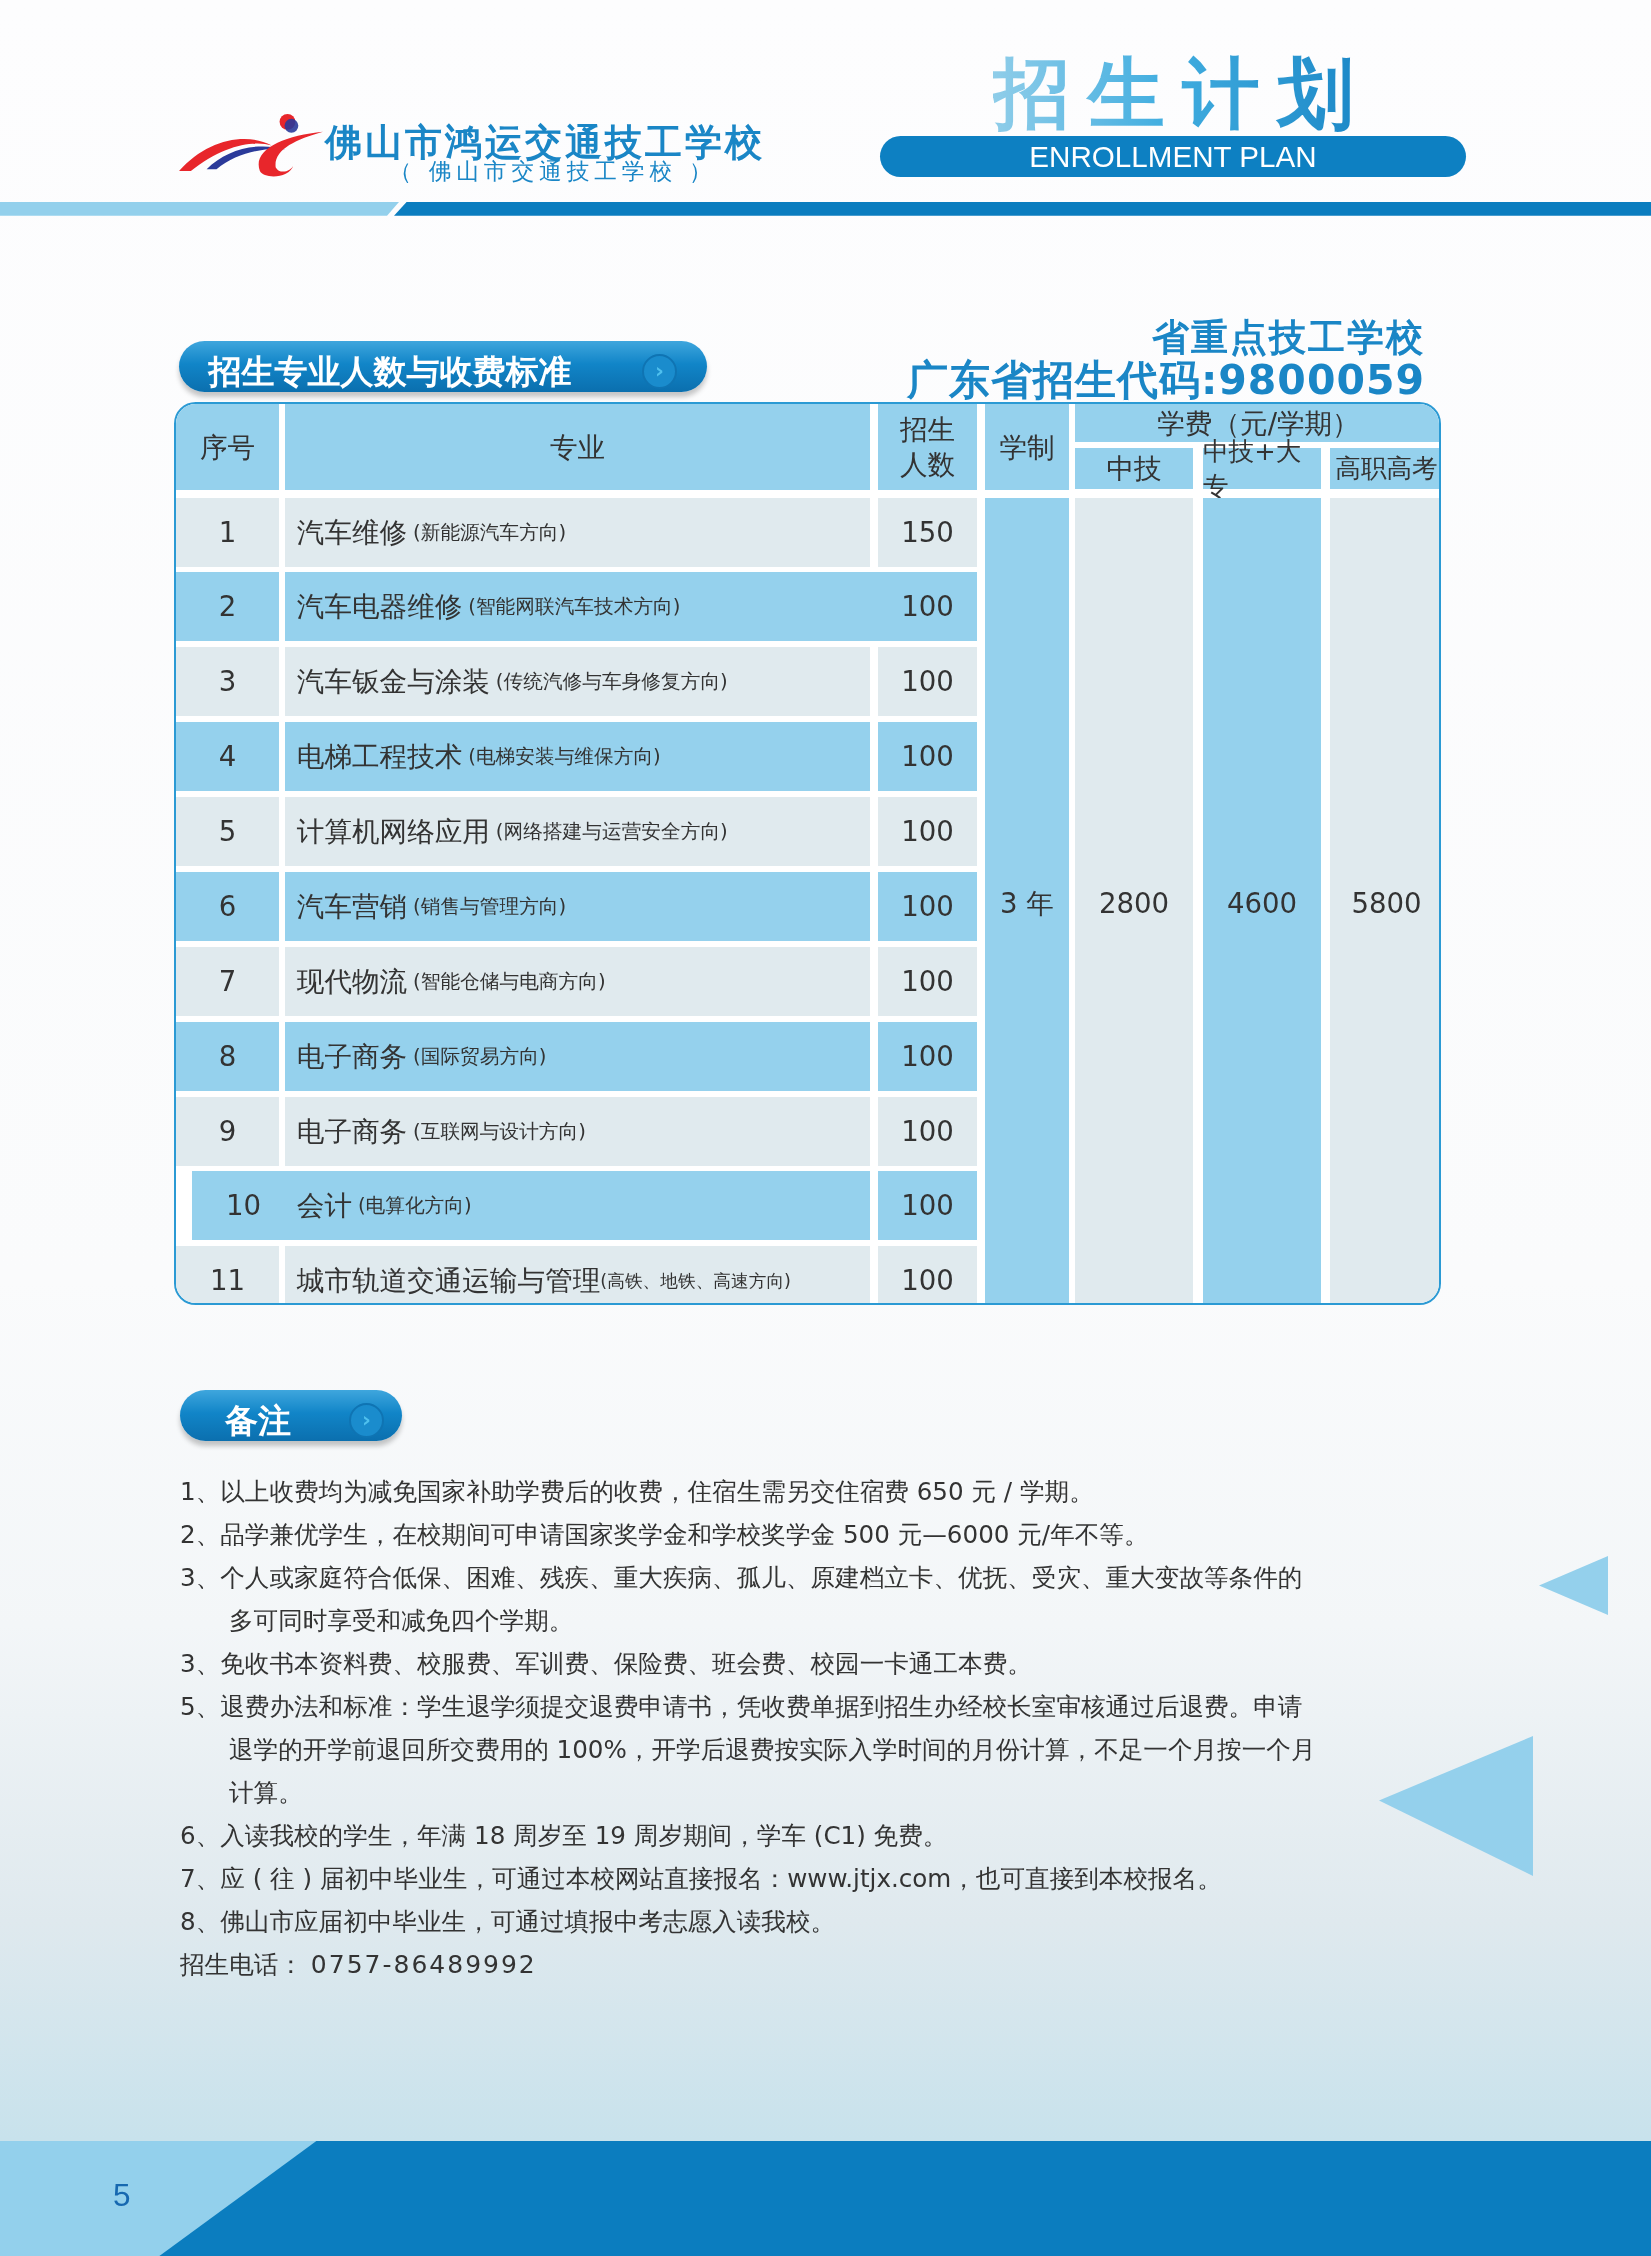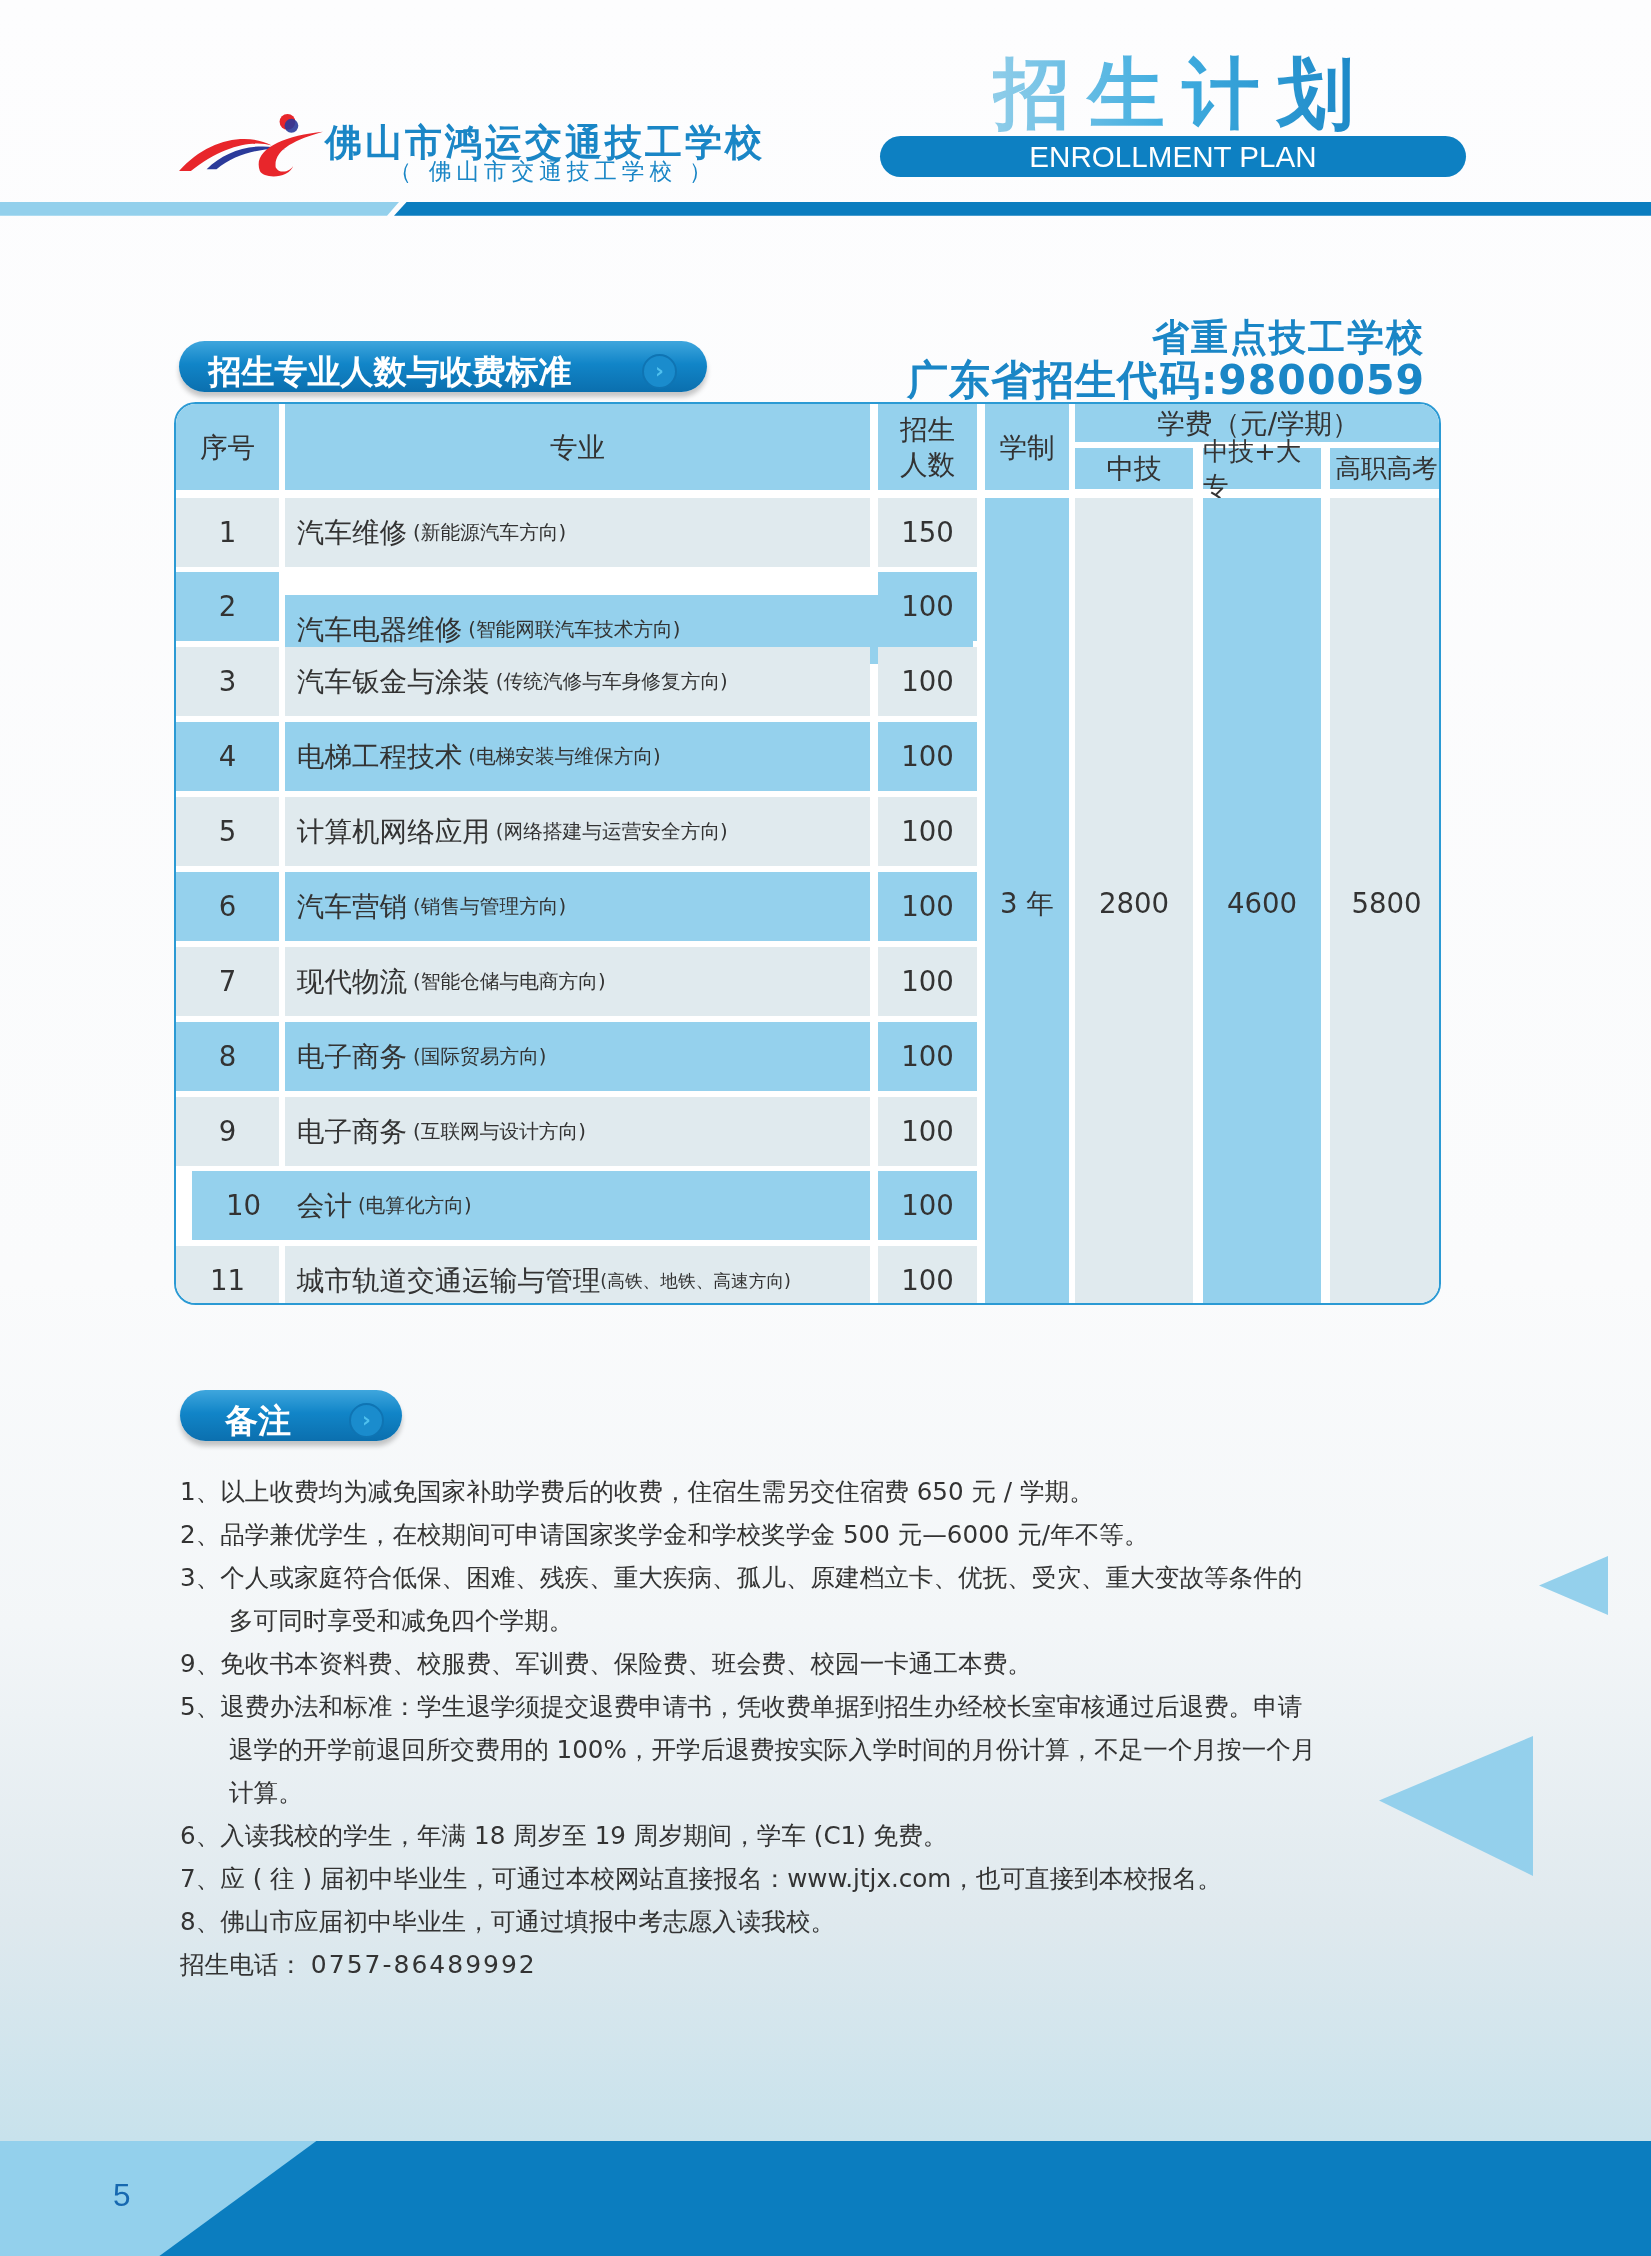--- a/index.html
+++ b/index.html
@@ -143,21 +143,21 @@
   <div class="cell hdr" style="left:1154px; top:44px; width:113px; height:41px; font-size:25.6px;">高职高考</div>
 
   <div id="rows">
       <div class="cell c-light num" style="left:0; top:94px; width:103px; height:69px;">1</div>
       <div class="cell c-light major" style="left:109px; top:94px; width:585px; height:69px;">
         <span>汽车维修</span>
         <span class="dir">(新能源汽车方向)</span>
       </div>
       <div class="cell c-light num" style="left:702px; top:94px; width:99px; height:69px;">150</div>
       <div class="cell c-blue num" style="left:0; top:168px; width:103px; height:69px;">2</div>
-      <div class="cell c-blue major" style="left:109px; top:168px; width:688px; height:69px;margin-top:23px;">
+      <div class="cell c-blue major" style="left:109px; top:168px; width:688px; height:69px;">
         <span>汽车电器维修</span>
         <span class="dir">(智能网联汽车技术方向)</span>
       </div>
       <div class="cell c-blue num" style="left:702px; top:168px; width:99px; height:69px;">100</div>
       <div class="cell c-light num" style="left:0; top:243px; width:103px; height:69px;">3</div>
       <div class="cell c-light major" style="left:109px; top:243px; width:585px; height:69px;">
         <span>汽车钣金与涂装</span>
         <span class="dir">(传统汽修与车身修复方向)</span>
       </div>
       <div class="cell c-light num" style="left:702px; top:243px; width:99px; height:69px;">100</div>
@@ -224,21 +224,21 @@
 
 <div class="tri" style="left:1539px; top:1556px; width:69px; height:59px; clip-path: polygon(0 50%, 100% 0, 100% 100%);"></div>
 <div class="tri" style="left:1379px; top:1736px; width:154px; height:140px; clip-path: polygon(0 46%, 100% 0, 100% 100%);"></div>
 
 <div class="abs notes">
   <div id="note-lines">
       <div class="note-line">1、以上收费均为减免国家补助学费后的收费，住宿生需另交住宿费 650 元 / 学期。</div>
       <div class="note-line">2、品学兼优学生，在校期间可申请国家奖学金和学校奖学金 500 元—6000 元/年不等。</div>
       <div class="note-line">3、个人或家庭符合低保、困难、残疾、重大疾病、孤儿、原建档立卡、优抚、受灾、重大变故等条件的</div>
       <div class="note-line indent">多可同时享受和减免四个学期。</div>
-      <div class="note-line">9、免收书本资料费、校服费、军训费、保险费、班会费、校园一卡通工本费。</div>
+      <div class="note-line">3、免收书本资料费、校服费、军训费、保险费、班会费、校园一卡通工本费。</div>
       <div class="note-line">5、退费办法和标准：学生退学须提交退费申请书，凭收费单据到招生办经校长室审核通过后退费。申请</div>
       <div class="note-line indent">退学的开学前退回所交费用的 100%，开学后退费按实际入学时间的月份计算，不足一个月按一个月</div>
       <div class="note-line indent">计算。</div>
       <div class="note-line">6、入读我校的学生，年满 18 周岁至 19 周岁期间，学车 (C1) 免费。</div>
       <div class="note-line">7、应 ( 往 ) 届初中毕业生，可通过本校网站直接报名：www.jtjx.com，也可直接到本校报名。</div>
       <div class="note-line">8、佛山市应届初中毕业生，可通过填报中考志愿入读我校。</div>
     </div>
   <div class="note-line phone">
     <span>招生电话：</span><span class="num-big">0757-86489992</span>
   </div>

